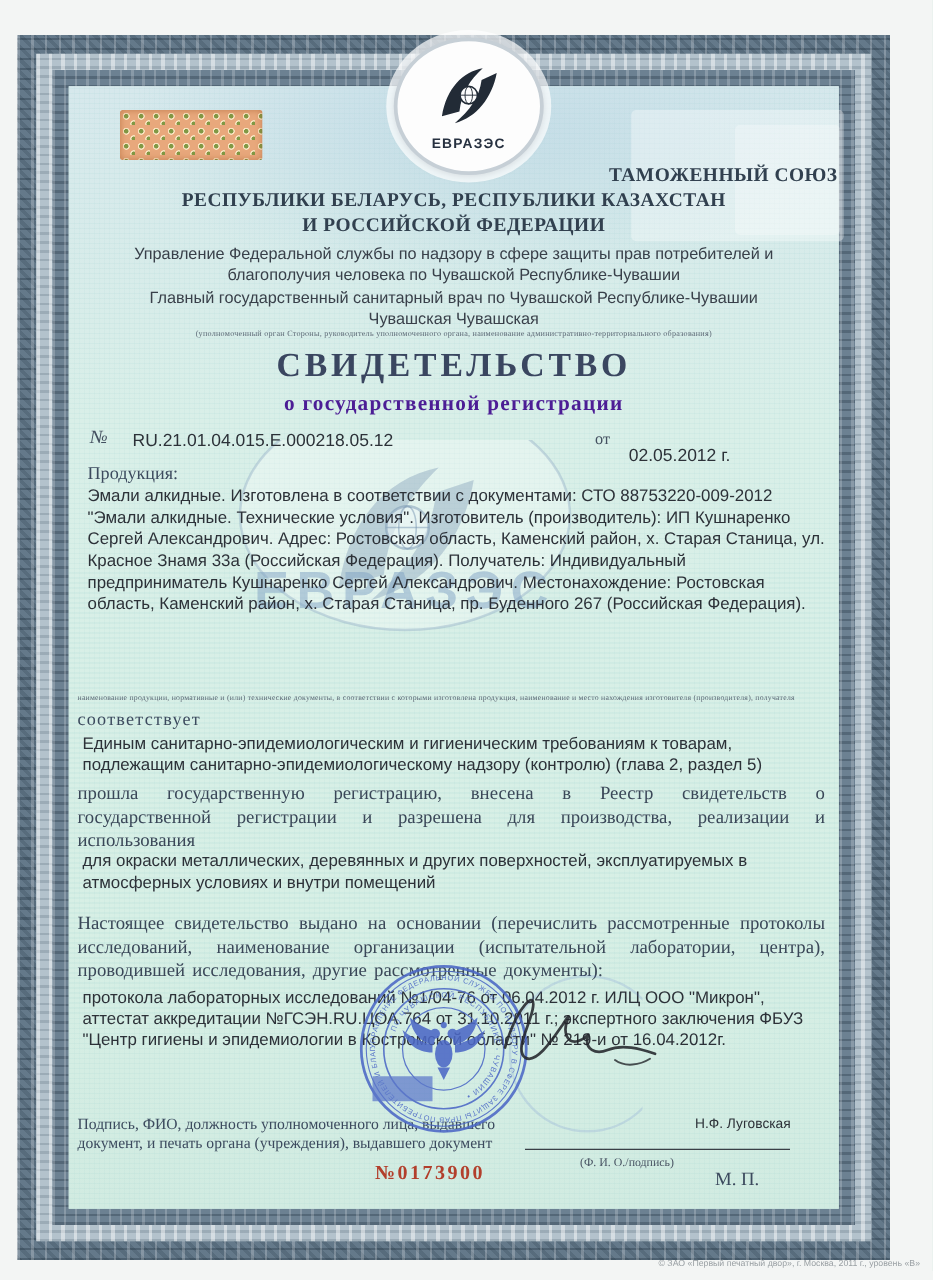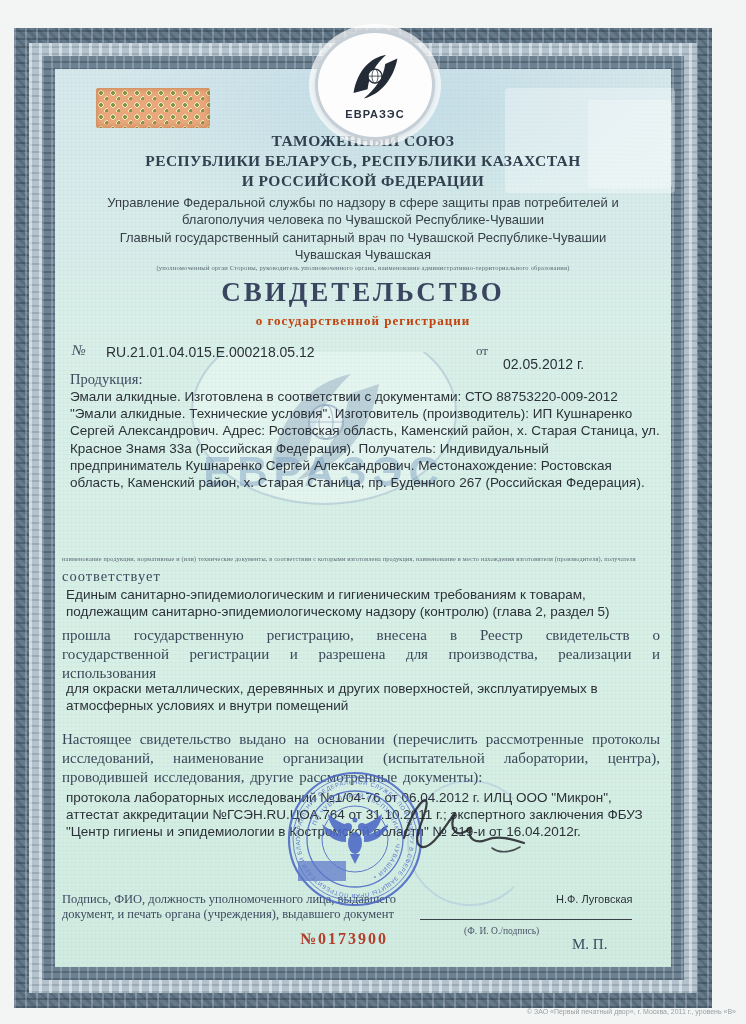--- a/index.html
+++ b/index.html
@@ -51,21 +51,21 @@
         box-shadow:inset 0 0 6px rgba(160,90,40,.55);}
   .wpatch{position:absolute;background:rgba(255,255,255,.34);border-radius:4px;z-index:1;}
   
   .content{position:absolute;left:56px;top:70px;width:614px;height:910px;z-index:3;}
   .abs{position:absolute;}
   .ctr{width:100%;text-align:center;}
   .hdr{font-weight:bold;color:#31404f;font-size:15.5px;letter-spacing:.4px;}
   .auth{font-family:"Liberation Sans",sans-serif;color:#39404a;font-size:13px;line-height:17px;}
   .tinycap{font-size:6.5px;color:#5c6875;letter-spacing:.2px;white-space:nowrap;}
   .title-main{font-weight:bold;font-size:27px;letter-spacing:3px;color:#3a4660;}
-  .title-sub{font-weight:bold;font-size:13px;letter-spacing:1px;color:#c2410c;}
+  .title-sub{font-weight:bold;font-size:17px;letter-spacing:1px;color:#4c1d95;}
   .serif-lbl{color:#3c4a5e;font-size:14.5px;}
   .sans-txt{font-family:"Liberation Sans",sans-serif;color:#2c3138;font-size:13.5px;line-height:17.2px;}
   .serif-par{color:#3a4758;font-size:15px;line-height:19px;text-align:justify;}
   .ws5{word-spacing:5px;} .ws4{word-spacing:4px;} .ws2{word-spacing:2px;}
   .numrow{font-family:"Liberation Sans",sans-serif;font-size:14px;color:#2c3138;}
   .no-sign{font-family:"Liberation Serif",serif;font-style:italic;font-size:15px;color:#445060;}
   .ot{font-family:"Liberation Serif",serif;font-size:13px;color:#445060;}
   .sign-lbl{color:#3c4a5e;font-size:12.5px;line-height:15px;width:352px;}
   .signer{font-family:Liberation Sans, sans-serif;font-size:11px;color:#2c3138;}
   .sig-line{border-top:1.2px solid #3a3f45;width:212px;}
@@ -121,21 +121,21 @@
       <path d="M200,32 C192,80 162,116 118,128 C148,102 166,76 170,42 Z" fill="rgba(120,150,178,.38)"></path>
       <circle cx="147" cy="70" r="17" fill="rgba(236,246,248,.55)" stroke="rgba(120,150,178,.5)" stroke-width="2"></circle>
       <line x1="130" y1="70" x2="164" y2="70" stroke="rgba(120,150,178,.5)" stroke-width="1.2"></line>
       <ellipse cx="147" cy="70" rx="7" ry="17" fill="none" stroke="rgba(120,150,178,.5)" stroke-width="1.2"></ellipse>
     </svg>
     <div class="wm-text">ЕВРАЗЭС</div>
   </div>
 
   <div class="content">
 
-    <div class="abs ctr hdr" style="top:62px;">ТАМОЖЕННЫЙ СОЮЗ</div>
+    <div class="abs ctr hdr" style="top:62px;text-align:right;">ТАМОЖЕННЫЙ СОЮЗ</div>
     <div class="abs ctr hdr" style="top:82px;">РЕСПУБЛИКИ БЕЛАРУСЬ, РЕСПУБЛИКИ КАЗАХСТАН</div>
     <div class="abs ctr hdr" style="top:102px;">И РОССИЙСКОЙ ФЕДЕРАЦИИ</div>
 
     <div class="abs ctr auth" style="top:124px;padding:0 10px;box-sizing:border-box;">Управление Федеральной службы по надзору в сфере защиты прав потребителей и благополучия человека по Чувашской Республике-Чувашии</div>
     <div class="abs ctr auth" style="top:159px;">Главный государственный санитарный врач по Чувашской Республике-Чувашии</div>
     <div class="abs ctr auth" style="top:176px;">Чувашская Чувашская</div>
     <div class="abs ctr tinycap" style="top:194px;">(уполномоченный орган Стороны, руководитель уполномоченного органа, наименование административно-территориального образования)</div>
 
     <div class="abs ctr title-main" style="top:207px;">СВИДЕТЕЛЬСТВО</div>
     <div class="abs ctr title-sub" style="top:243px;">о государственной регистрации</div>

